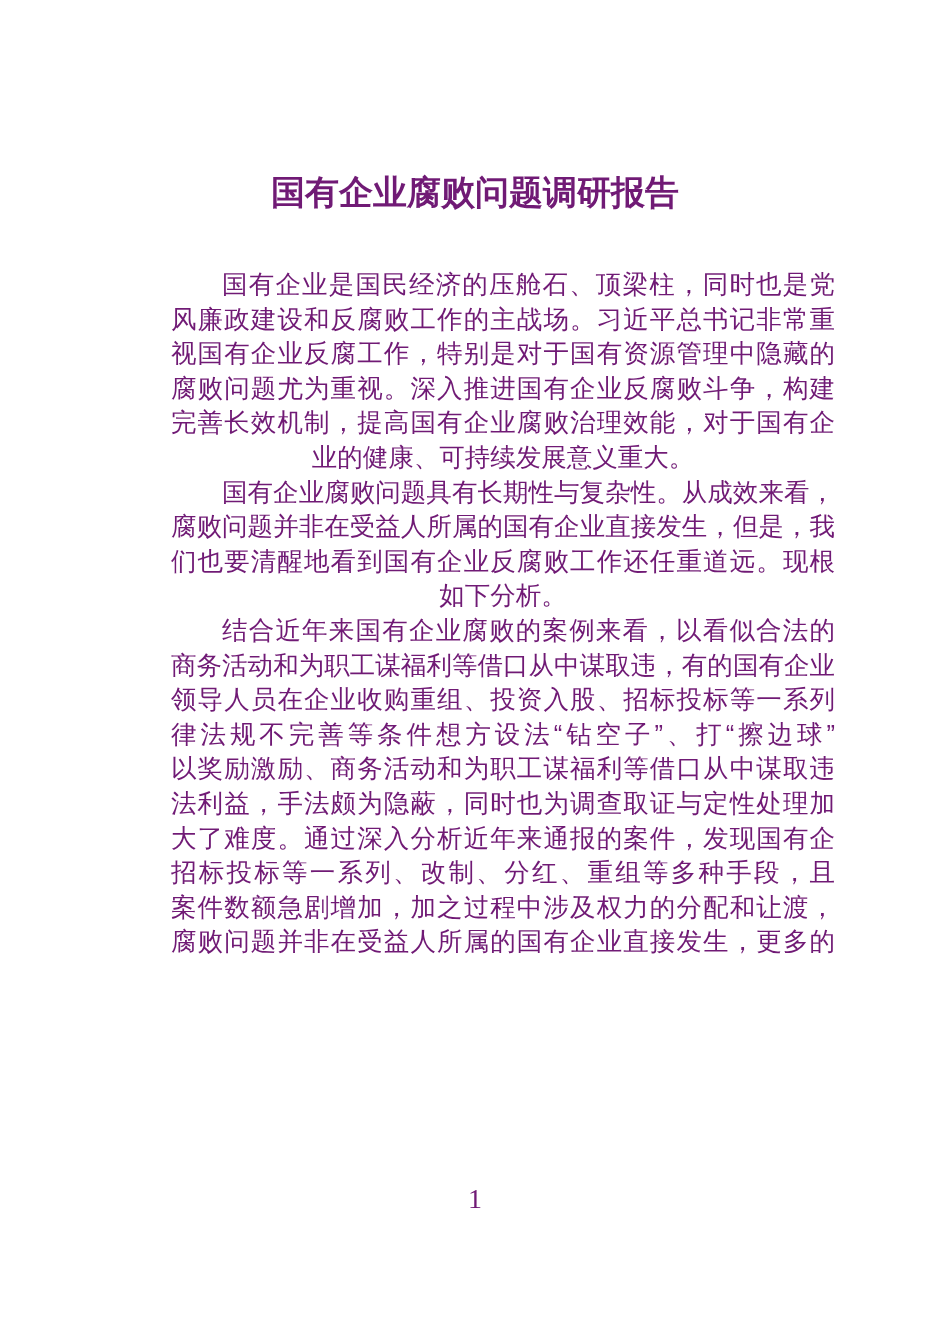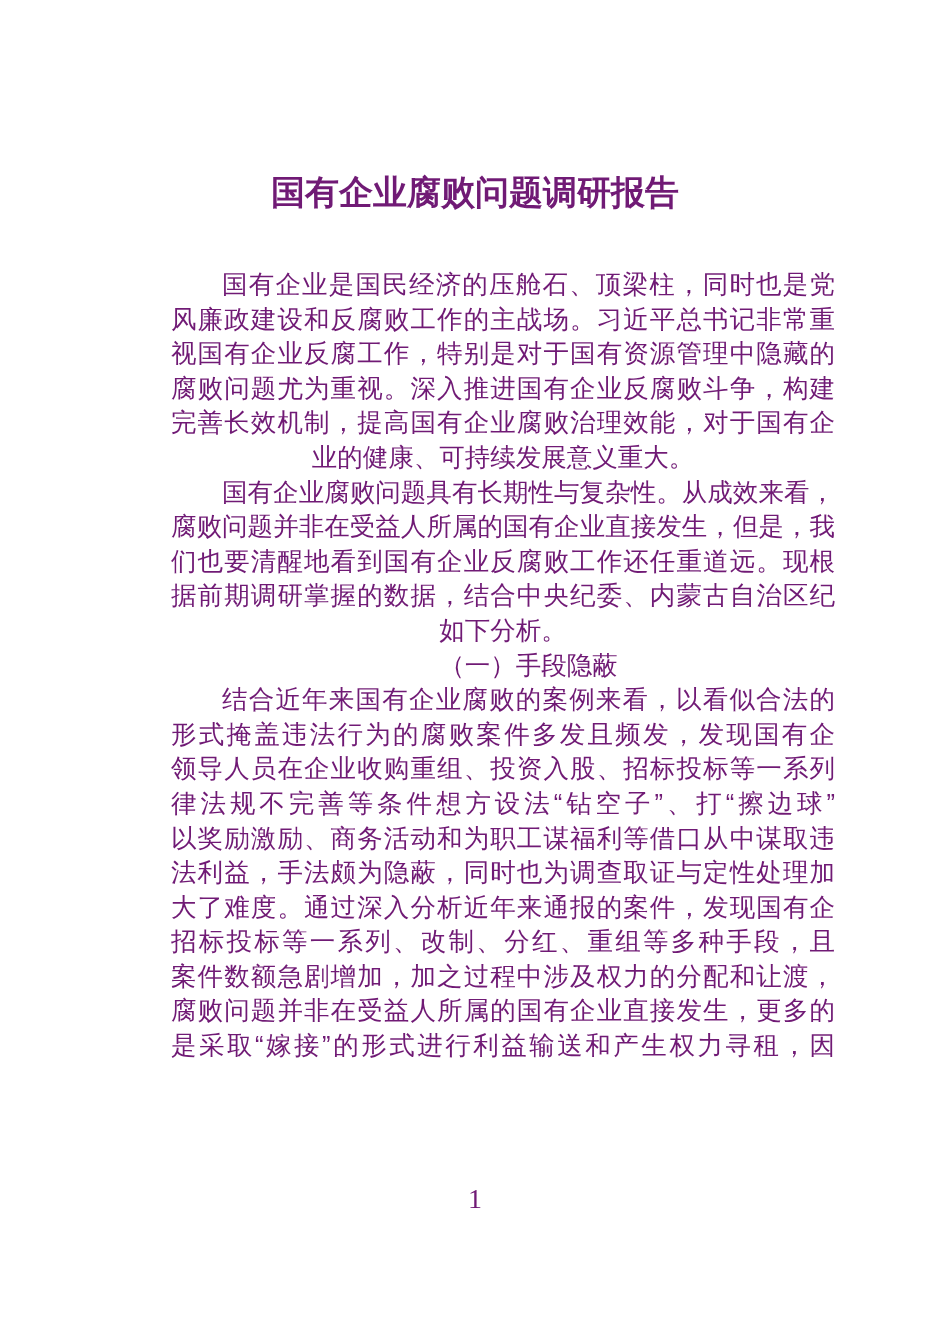--- a/index.html
+++ b/index.html
@@ -69,31 +69,28 @@
   <div class="body-text">
     <div class="ln ind fill">国有企业是国民经济的压舱石、顶梁柱，同时也是党</div>
     <div class="ln fill">风廉政建设和反腐败工作的主战场。习近平总书记非常重</div>
     <div class="ln fill">视国有企业反腐工作，特别是对于国有资源管理中隐藏的</div>
     <div class="ln fill">腐败问题尤为重视。深入推进国有企业反腐败斗争，构建</div>
     <div class="ln fill">完善长效机制，提高国有企业腐败治理效能，对于国有企</div>
     <div class="ln">业的健康、可持续发展意义重大。</div>
     <div class="ln ind fill">国有企业腐败问题具有长期性与复杂性。从成效来看，</div>
     <div class="ln fill">腐败问题并非在受益人所属的国有企业直接发生，但是，我</div>
     <div class="ln fill">们也要清醒地看到国有企业反腐败工作还任重道远。现根</div>
-    <div class="ln fill">据前期调研掌握的数据，结合中央纪委、内蒙古自治区纪</div>
     <div class="ln">如下分析。</div>
-    <div class="ln ind">（一）手段隐蔽</div>
     <div class="ln ind fill">结合近年来国有企业腐败的案例来看，以看似合法的</div>
-    <div class="ln fill">形式掩盖违法行为的腐败案件多发且频发，发现国有企</div>
+    <div class="ln fill">商务活动和为职工谋福利等借口从中谋取违，有的国有企业</div>
     <div class="ln fill">领导人员在企业收购重组、投资入股、招标投标等一系列</div>
     <div class="ln fill">律法规不完善等条件想方设法“钻空子”、打“擦边球”</div>
     <div class="ln fill">以奖励激励、商务活动和为职工谋福利等借口从中谋取违</div>
     <div class="ln fill">法利益，手法颇为隐蔽，同时也为调查取证与定性处理加</div>
     <div class="ln fill">大了难度。通过深入分析近年来通报的案件，发现国有企</div>
     <div class="ln fill">招标投标等一系列、改制、分红、重组等多种手段，且</div>
     <div class="ln fill">案件数额急剧增加，加之过程中涉及权力的分配和让渡，</div>
     <div class="ln fill">腐败问题并非在受益人所属的国有企业直接发生，更多的</div>
-    <div class="ln fill">是采取“嫁接”的形式进行利益输送和产生权力寻租，因</div>
   </div>
 
   <div class="page-number">1</div>
 
 </div>
 
 </body></html>

